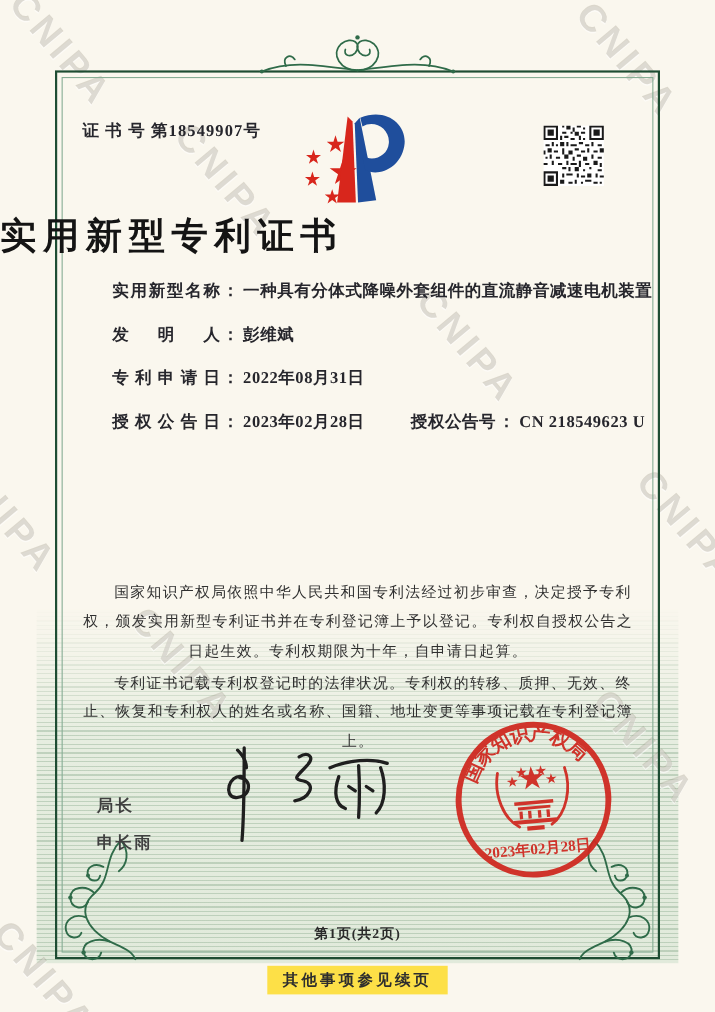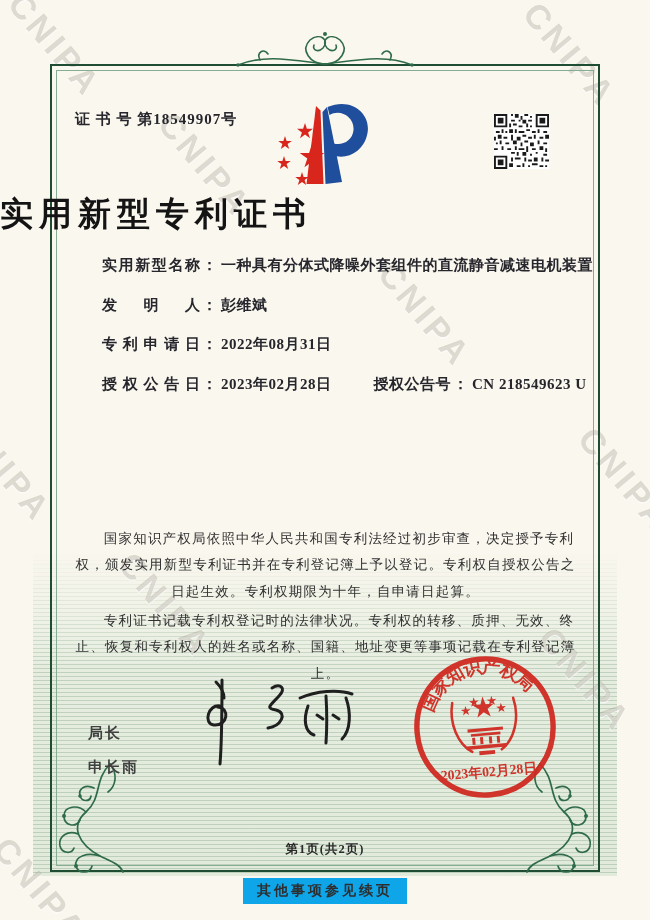--- a/index.html
+++ b/index.html
@@ -50,21 +50,21 @@
   .paras{position:absolute;left:72px;top:526px;width:507px;z-index:5;
     font-size:13.5px;line-height:1.95;letter-spacing:1.2px;color:#303030;}
   .paras p{margin:0 0 3px 0;text-indent:2em;text-align:center;}
   .director{position:absolute;left:88px;top:716px;z-index:5;font-size:15px;
     font-weight:600;color:#404040;line-height:34px;letter-spacing:2px;}
   .sig{position:absolute;left:180px;top:668px;z-index:5;}
   .seal{position:absolute;left:411px;top:653px;z-index:6;transform:rotate(-5deg);opacity:.94;}
   .page-info{position:absolute;left:0;right:0;top:841px;z-index:5;text-align:center;
     font-size:12.5px;font-weight:600;letter-spacing:1px;color:#2a2a2a;}
   .note-wrap{position:absolute;left:0;right:0;top:878px;z-index:5;text-align:center;}
-  .note{display:inline-block;background:#0ea5e9;padding:4px 14px;
+  .note{display:inline-block;background:#fde047;padding:4px 14px;
     font-size:14px;font-weight:600;letter-spacing:3px;color:#2e2e2e;}
   svg{display:block;}
 </style>
 </head>
 <body>
 
 <svg width="0" height="0" style="position:absolute" aria-hidden="true">
   <defs>
     <g id="corner-flourish" stroke="#2f6b49" fill="none" stroke-width="1.7" stroke-linecap="round">
       <path d="M82,4 C66,20 74,38 58,52 C42,66 50,84 72,96 C82,101 92,104 95,112"></path>

